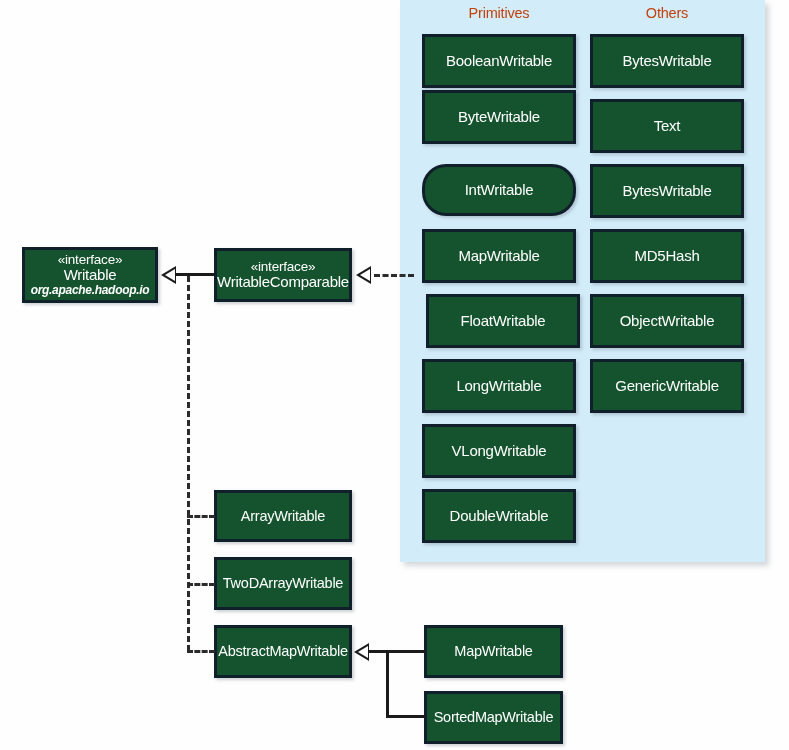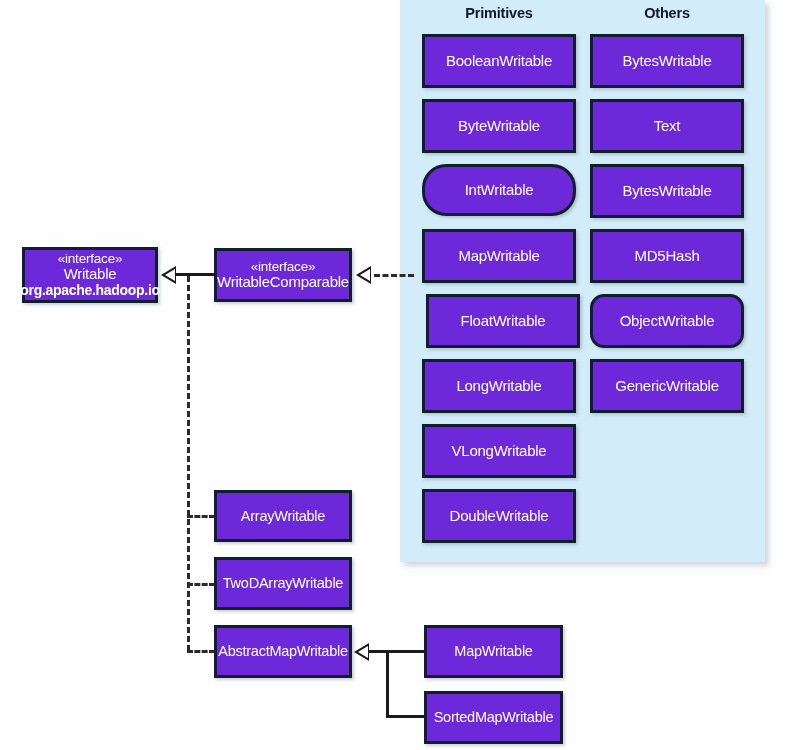--- a/index.html
+++ b/index.html
@@ -21,31 +21,31 @@
   
   .group-panel {
     position: absolute;
     background: #d3ecfa;
     box-shadow: 4px 4px 5px rgba(120,130,140,0.30);
   }
 
   .col-header {
     position: absolute;
     font-size: 14.5px;
-    font-weight: bold;
-    color: #0f172a;
+    font-weight: normal;
+    color: #c2410c;
     text-align: center;
     letter-spacing: -0.2px;
     white-space: nowrap;
   }
 
   
   .cls {
     position: absolute;
-    background: #6d28d9;
+    background: #14532d;
     border: 3px solid #10202b;
     box-sizing: border-box;
     display: flex;
     flex-direction: column;
     align-items: center;
     justify-content: center;
     color: #ffffff;
     text-align: center;
     line-height: 1.12;
     box-shadow: 2px 2px 3px rgba(110,120,130,0.35);
@@ -54,21 +54,22 @@
     font-size: 15px;
     letter-spacing: -0.25px;
     white-space: nowrap;
   }
   .cls .stereo {
     font-size: 13.5px;
     letter-spacing: -0.2px;
     white-space: nowrap;
   }
   .cls .pkg {
-    font-size: 14px;
+    font-size: 12px;
+    font-style: italic;
     font-weight: bold;
     letter-spacing: -0.3px;
     white-space: nowrap;
   }
   .cls.iface .nm { font-size: 15px; }
   .cls.small .nm { font-size: 14.5px; }
 
   
   .line-solid {
     position: absolute;
@@ -111,21 +112,21 @@
 <div id="diagram">
 
   <div class="group-panel" style="left:400px; top:0px; width:365px; height:562px;"></div>
 
   <div class="col-header" style="left:422px; top:5px; width:154px;">Primitives</div>
   <div class="col-header" style="left:590px; top:5px; width:154px;">Others</div>
 
   <div class="cls" style="left:422px; top:34px; width:154px; height:54px;">
     <span class="nm">BooleanWritable</span>
   </div>
-  <div class="cls" style="left:422px; top:99px; width:154px; height:54px;">
+  <div class="cls" style="left:422px; top:90px; width:154px; height:54px;">
     <span class="nm">ByteWritable</span>
   </div>
   <div class="cls" style="left:422px; top:164px; width:154px; height:52px;border-radius:24px;">
     <span class="nm">IntWritable</span>
   </div>
   <div class="cls" style="left:422px; top:229px; width:154px; height:54px;">
     <span class="nm">MapWritable</span>
   </div>
   <div class="cls" style="left:426px; top:294px; width:154px; height:54px;">
     <span class="nm">FloatWritable</span>
@@ -145,21 +146,21 @@
   </div>
   <div class="cls" style="left:590px; top:99px; width:154px; height:54px;">
     <span class="nm">Text</span>
   </div>
   <div class="cls" style="left:590px; top:164px; width:154px; height:54px;">
     <span class="nm">BytesWritable</span>
   </div>
   <div class="cls" style="left:590px; top:229px; width:154px; height:54px;">
     <span class="nm">MD5Hash</span>
   </div>
-  <div class="cls" style="left:590px; top:294px; width:154px; height:54px;border-radius:14px;">
+  <div class="cls" style="left:590px; top:294px; width:154px; height:54px;">
     <span class="nm">ObjectWritable</span>
   </div>
   <div class="cls" style="left:590px; top:359px; width:154px; height:54px;">
     <span class="nm">GenericWritable</span>
   </div>
 
   <div class="cls iface" style="left:22px; top:247px; width:136px; height:56px;">
     <span class="stereo">«interface»</span>
     <span class="nm">Writable</span>
     <span class="pkg">org.apache.hadoop.io</span>

